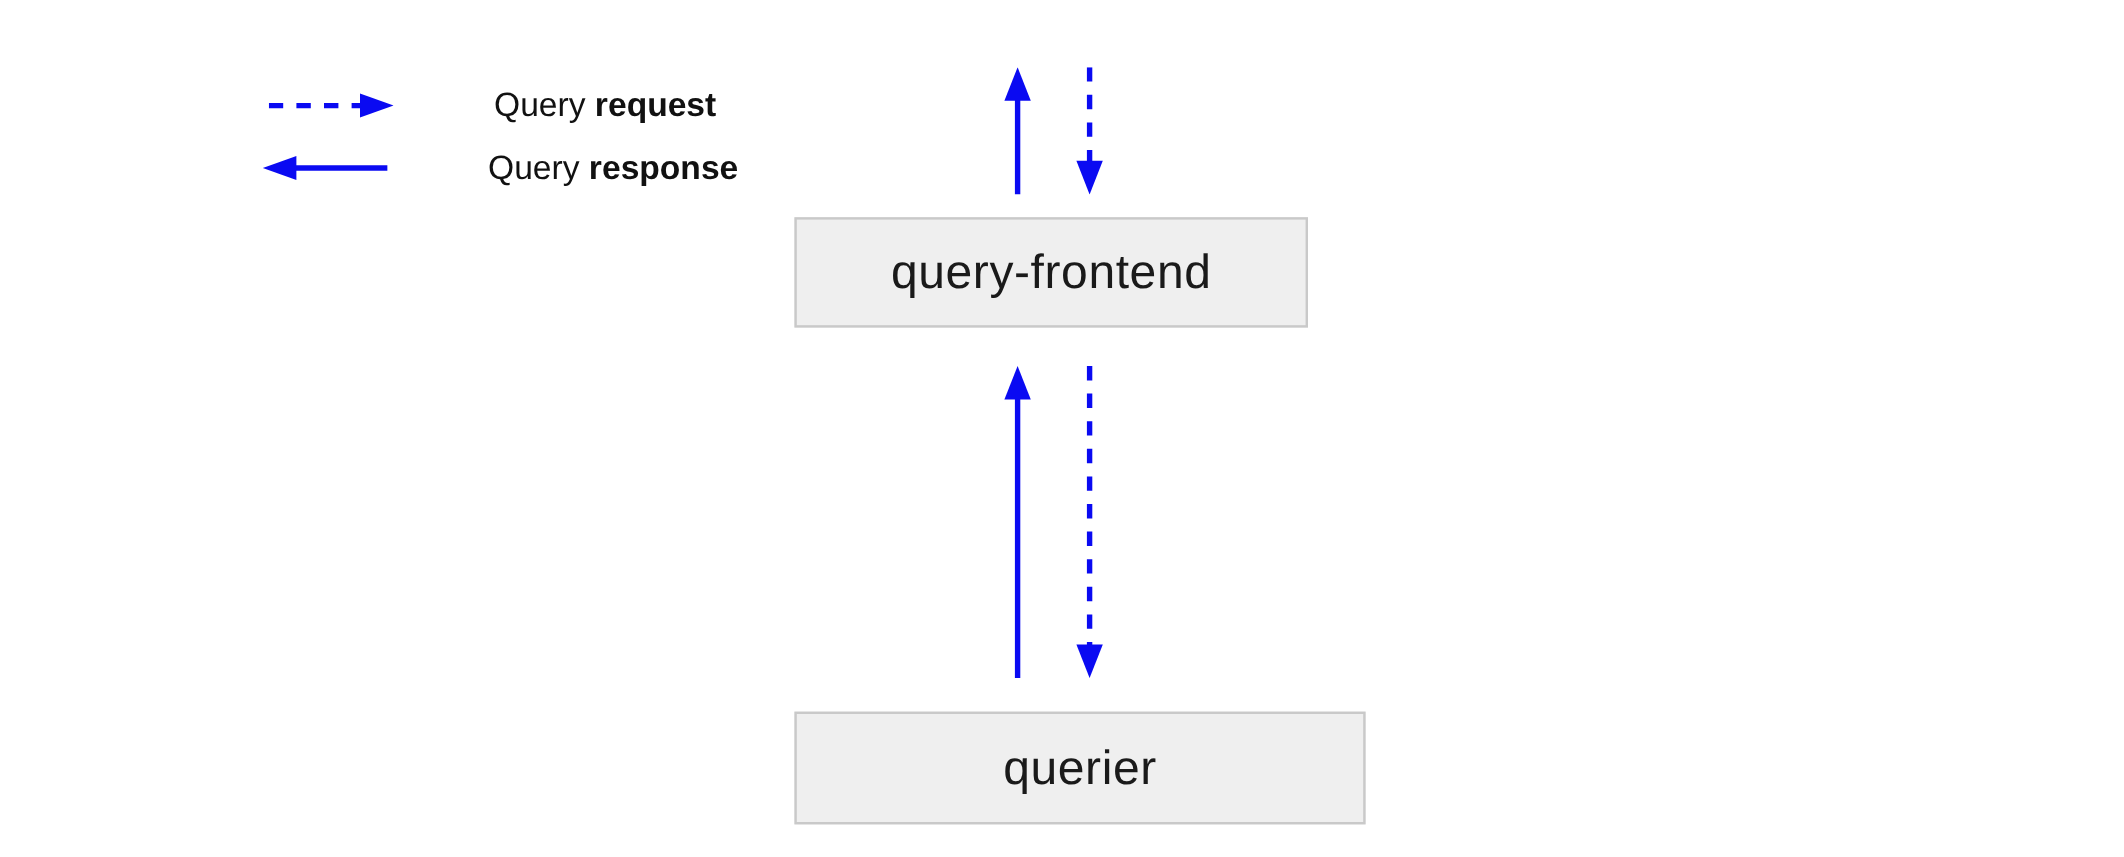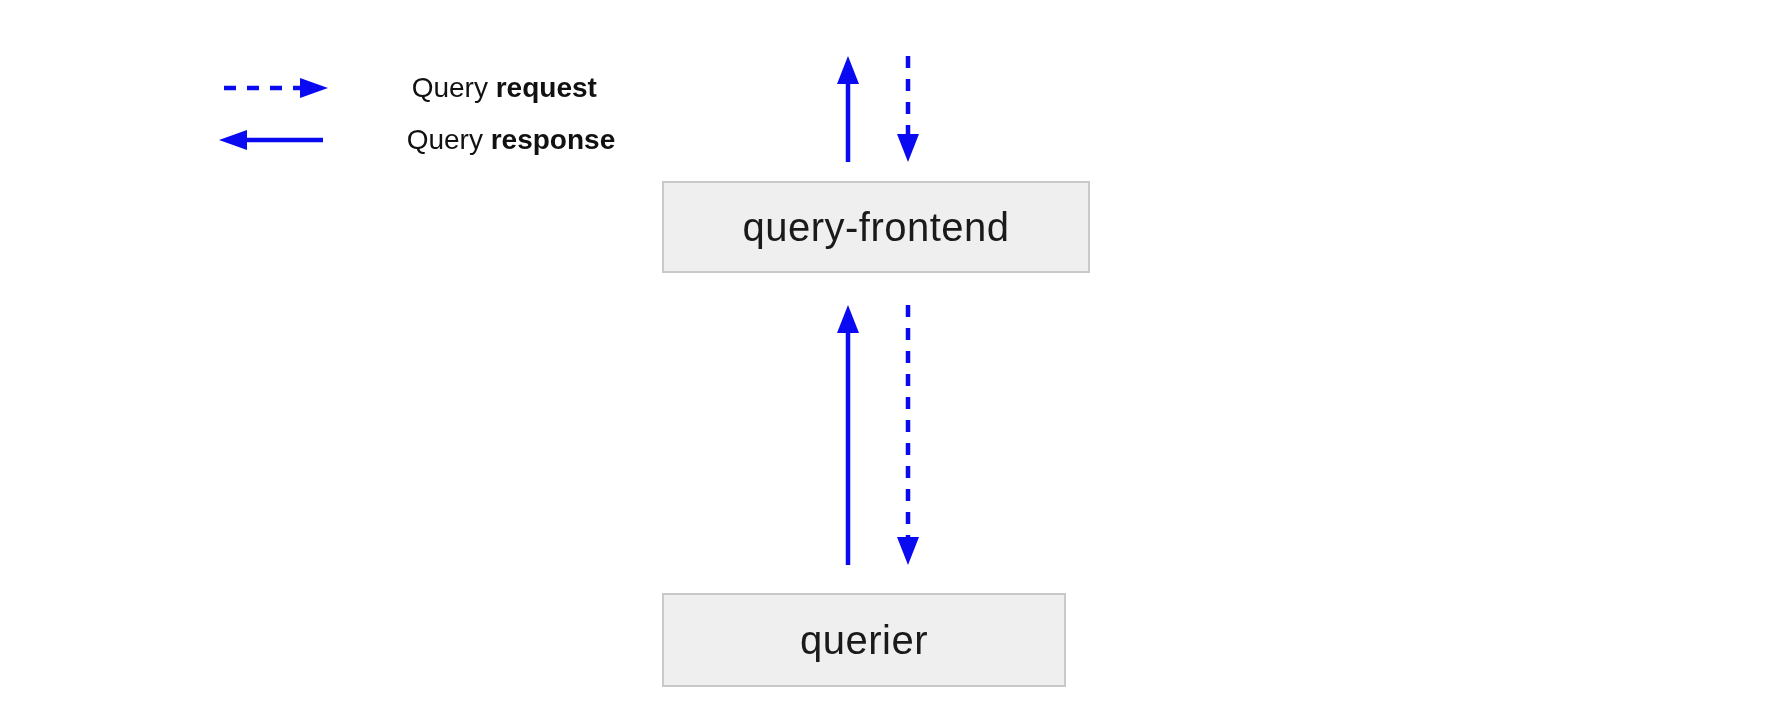--- a/index.html
+++ b/index.html
@@ -110,17 +110,17 @@
         <polygon fill="#0a0af2" points="15,0 4,28 26,28"></polygon>
       </svg>
     </div>
   <div class="varrow arrow-box" style="left:893px; top:305px; height:260px;">
       <svg width="30" height="260" viewBox="0 0 30 260">
         <line stroke="#0a0af2" stroke-width="4.5" stroke-dasharray="12 11" x1="15" x2="15" y1="0" y2="236"></line>
         <polygon fill="#0a0af2" points="15,260 4,232 26,232"></polygon>
       </svg>
     </div>
 
-  <div class="node" style="left:662px; top:593px; width:404px; height:94px;">
+  <div class="node" style="left:662px; top:593px; width:476px; height:94px;">
     <span class="node-label">querier</span>
   </div>
 
 </div>
 
 </body></html>

